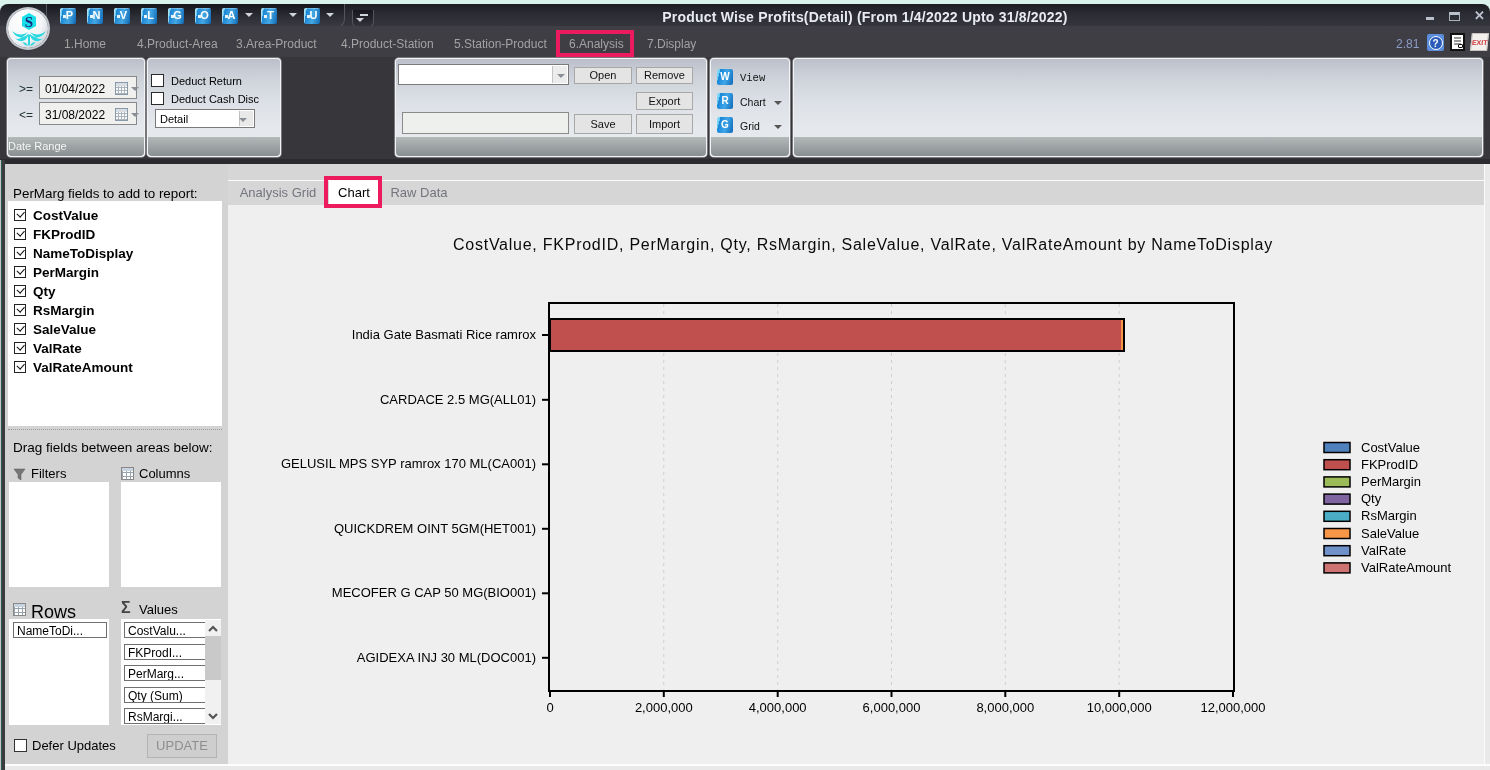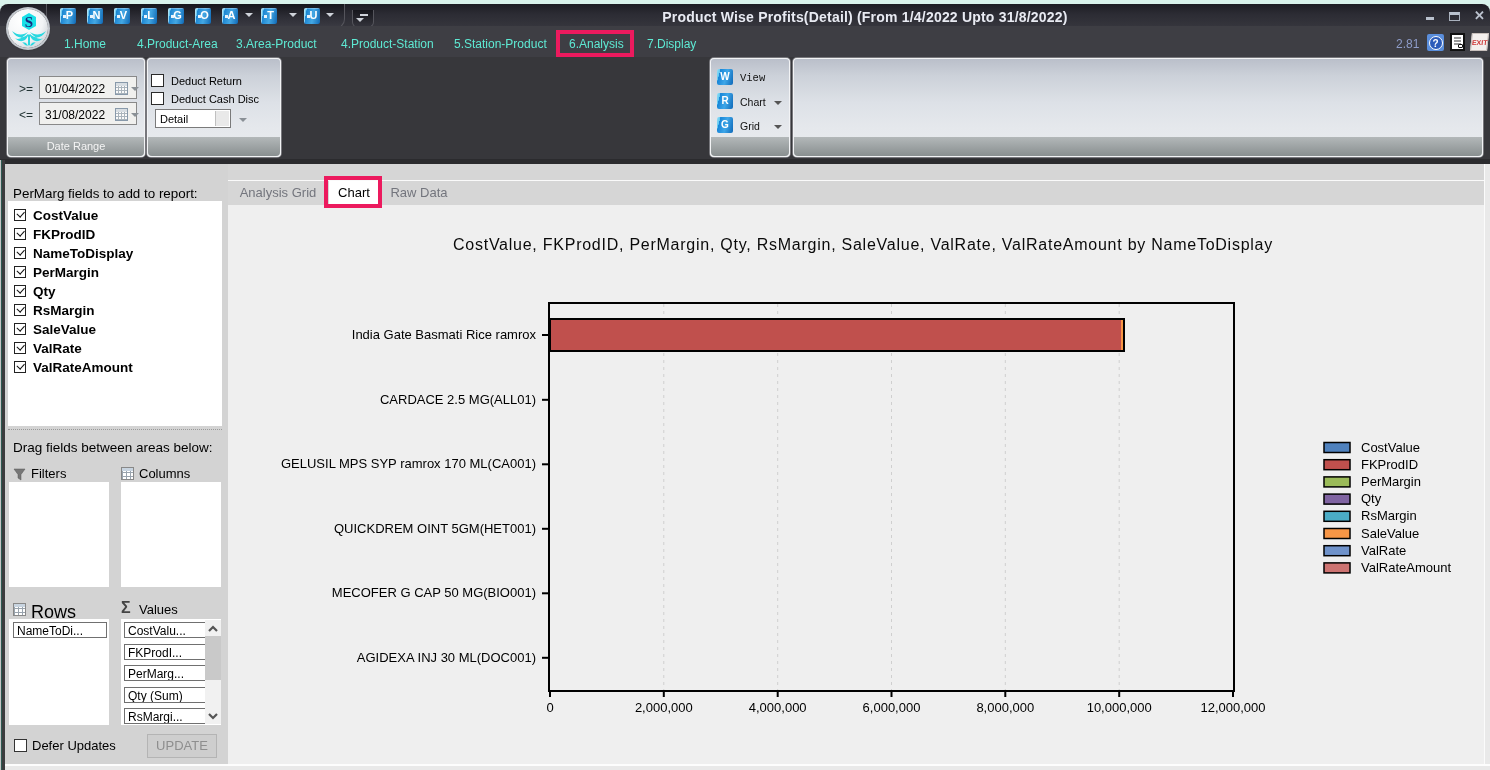--- a/index.html
+++ b/index.html
@@ -22,30 +22,30 @@
         color:#fff; font-size:11px; font-weight:bold; text-align:center; line-height:15px;
         text-indent:3px; box-shadow: inset 1px 1px 0 rgba(255,255,255,.3); }
   .qico::before { content:""; position:absolute; left:2.5px; top:6.5px; width:3px; height:3px; background:#e8f4fc; }
   .qarr { position:absolute; top:9px; width:0; height:0; border-left:4px solid transparent;
         border-right:4px solid transparent; border-top:4px solid #cfd3da; }
   .logo { position:absolute; left:8px; top:9px; width:40px; height:39px; border-radius:50%;
         background:radial-gradient(circle at 35% 30%, #ffffff 0%, #f2f4f6 55%, #c9ced4 85%, #9aa0a8 100%);
         box-shadow: 0 0 0 2px #c4c9cf, 0 1px 3px rgba(0,0,0,.6); z-index:40; }
   
   .tabrow { position:absolute; left:0; top:26px; width:1490px; height:31px; background:#3e3e44; }
-  .rtab { position:absolute; top:11px; font-size:12px; color:#5eead4; }
+  .rtab { position:absolute; top:11px; font-size:12px; color:#a3a3a3; }
   
   .ribbon { position:absolute; left:0; top:57px; width:1490px; height:102px; background:#37373b; }
   .grp { position:absolute; top:1px; height:99px; border-radius:4px;
      background:linear-gradient(#b9bec9 0%, #ccd1d9 18%, #dde1e7 45%, #e5e8ec 70%, #e9ecee 100%);
      box-shadow: inset 0 0 0 1px #f2f3f5, 0 0 0 1px #77777c; }
   .grpcap { position:absolute; left:1px; right:1px; bottom:1px; height:19px;
      border-radius:0 0 4px 4px;
      background:linear-gradient(#b3b8b9,#898f90); color:#f4f4f4; font-size:11px;
-     text-align:center; line-height:18px; }
+     text-align:left; line-height:18px; }
   .ribline { position:absolute; left:0; top:159px; width:1490px; height:5px; background:#2b2b2e; }
   
   .tfield { position:absolute; background:#f0f0ee; border:1px solid #898989; }
   .btn { position:absolute; background:#e4e4e4; border:1px solid #a8a8a8; font-size:11px;
          color:#111; text-align:center; }
   .cb { position:absolute; width:13px; height:13px; background:#fff; border:1px solid #2a2a2a; }
   .calico { position:absolute; width:13px; height:13px; background:#fafafa; border:1px solid #8899aa;
       background-image:linear-gradient(#d7dde2 3px, transparent 3px),
         linear-gradient(90deg,#aab4bc 1px, transparent 1px), linear-gradient(#aab4bc 1px, transparent 1px);
       background-size:100% 100%, 3px 3px, 3px 3px; background-position:0 0, 2px 4px, 2px 4px; }
@@ -154,25 +154,38 @@
       <span class="calico" style="left:75px; top:5px;"></span>
       <span class="dnarr" style="left:91px; top:10px;"></span>
     </div>
   </div>
   <div class="grp" style="left:147px; width:134px;">
     <div class="grpcap"></div>
     <div class="cb" style="left:4px; top:16px;"></div>
     <div class="abs" style="left:24px; top:17px; font-size:11px; color:#000;">Deduct Return</div>
     <div class="cb" style="left:4px; top:34px;"></div>
     <div class="abs" style="left:24px; top:35px; font-size:11px; color:#000;">Deduct Cash Disc</div>
-    <div class="tfield" style="left:8px; top:51px; width:76px; height:19px; background:#fff; border-color:#7a7a7a;">
+    <div class="tfield" style="left:8px; top:51px; width:100px; height:19px; background:#fff; border-color:#7a7a7a;">
       <span style="position:absolute; left:4px; top:3px; font-size:11px; color:#000;">Detail</span>
       <span class="abs" style="right:1px; top:1px; width:14px; height:15px; background:#e9e9e9; border-left:1px solid #c0c0c0;"></span>
       <span class="dnarr" style="left:83px; top:8px;"></span>
     </div>
+  </div>
+  <div class="grp" style="left:395px; width:312px;">
+    <div class="grpcap"></div>
+    <div class="tfield" style="left:3px; top:6px; width:171px; height:21px; background:#fff; border-color:#7a7a7a;">
+      <span class="abs" style="right:1px; top:1px; width:15px; height:17px; background:#ececec; border-left:1px solid #c4c4c4;"></span>
+      <span class="dnarr" style="left:158px; top:9px;"></span>
+    </div>
+    <div class="btn" style="left:179px; top:9px; width:58px; height:17px; line-height:15px;">Open</div>
+    <div class="btn" style="left:241px; top:9px; width:57px; height:17px; line-height:15px;">Remove</div>
+    <div class="btn" style="left:241px; top:34px; width:57px; height:18px; line-height:16px;">Export</div>
+    <div class="tfield" style="left:7px; top:54px; width:167px; height:22px; background:#eef0ee; border-color:#8a8a8a;"></div>
+    <div class="btn" style="left:179px; top:56px; width:58px; height:20px; line-height:18px;">Save</div>
+    <div class="btn" style="left:241px; top:56px; width:57px; height:20px; line-height:18px;">Import</div>
   </div>
   <div class="grp" style="left:710px; width:80px;">
     <div class="grpcap"></div>
     <div class="bico" style="left:7px; top:11px;">W</div>
     <div class="abs" style="left:30px; top:14px; font-size:10.5px; color:#111;font-family:Liberation Mono, monospace;">View</div>
     <div class="bico" style="left:7px; top:35px;">R</div>
     <div class="abs" style="left:30px; top:38px; font-size:10.5px; color:#111;">Chart</div>
     <div class="dnarr2" style="left:64px; top:43px;"></div>
     <div class="bico" style="left:7px; top:59px;">G</div>
     <div class="abs" style="left:30px; top:62px; font-size:10.5px; color:#111;">Grid</div>

